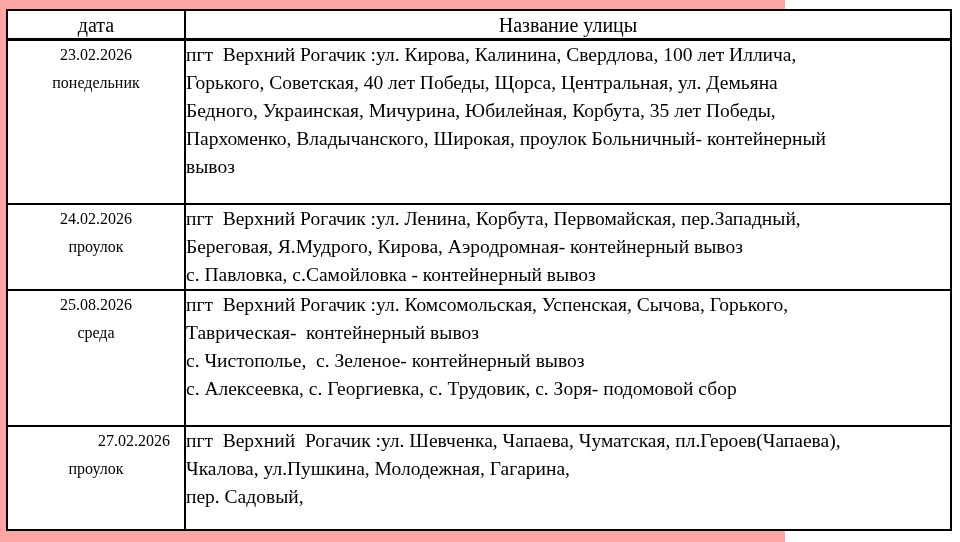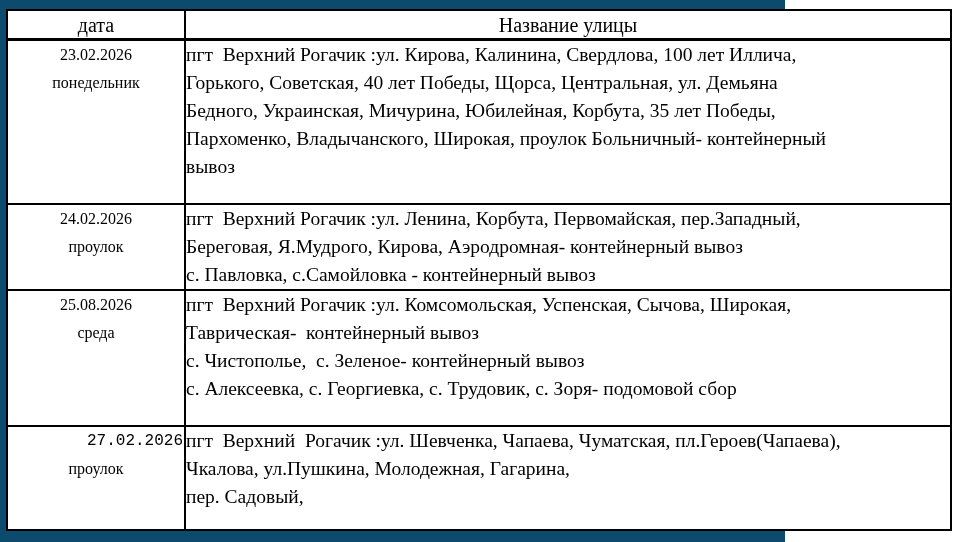--- a/index.html
+++ b/index.html
@@ -11,21 +11,21 @@
     width: 960px;
     height: 542px;
     font-family: "Liberation Serif", serif;
     color: #000000;
     overflow: hidden;
   }
   .sheet {
     position: relative;
     width: 785px;
     height: 542px;
-    background: #0c4a6e;
+    background: #fca5a5;
   }
   table.schedule {
     position: absolute;
     left: 6px;
     top: 9px;
     width: 944px;
     border-collapse: collapse;
     table-layout: fixed;
   }
   table.schedule col.c-date { width: 178px; }
@@ -52,22 +52,21 @@
   td.date-cell {
     vertical-align: top;
     text-align: center;
     font-size: 16px;
     line-height: 28px;
     padding-top: 4px;
   }
   td.date-cell .date-line { white-space: nowrap; }
   td.date-cell .date-line.align-right {
     text-align: right;
-    padding-right: 1px;
-    font-family: Liberation Mono, monospace;
+    padding-right: 14px;
   }
   td.date-cell .weekday-line { white-space: nowrap; }
   td.streets-cell {
     vertical-align: top;
     font-size: 19.5px;
     line-height: 28px;
     padding: 2px 2px 0 5px;
     overflow: hidden;
     margin-left: 40px;
   }
@@ -115,21 +114,21 @@
 с. Павловка, с.Самойловка - контейнерный вывоз</div>
       </td>
     </tr>
 
     <tr class="row-3">
       <td class="date-cell">
         <div class="date-line">25.08.2026</div>
         <div class="weekday-line">среда</div>
       </td>
       <td class="streets-cell">
-        <div class="streets-text">пгт  Верхний Рогачик :ул. Комсомольская, Успенская, Сычова, Широкая,
+        <div class="streets-text">пгт  Верхний Рогачик :ул. Комсомольская, Успенская, Сычова, Горького,
 Таврическая-  контейнерный вывоз
 с. Чистополье,  с. Зеленое- контейнерный вывоз
 с. Алексеевка, с. Георгиевка, с. Трудовик, с. Зоря- подомовой сбор</div>
       </td>
     </tr>
 
     <tr class="row-4">
       <td class="date-cell">
         <div class="date-line align-right">27.02.2026</div>
         <div class="weekday-line">проулок</div>

